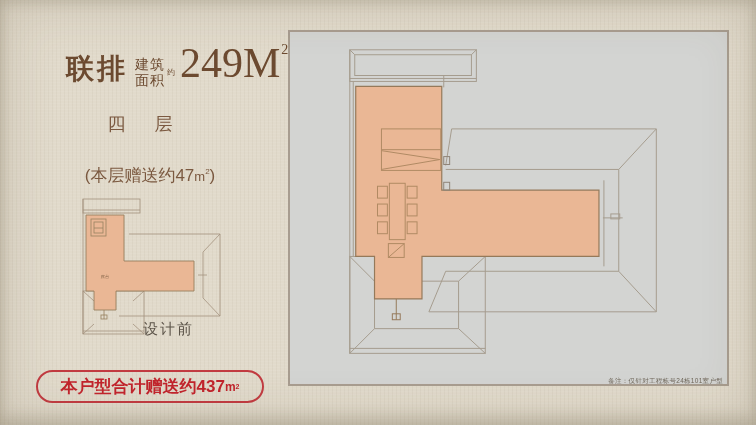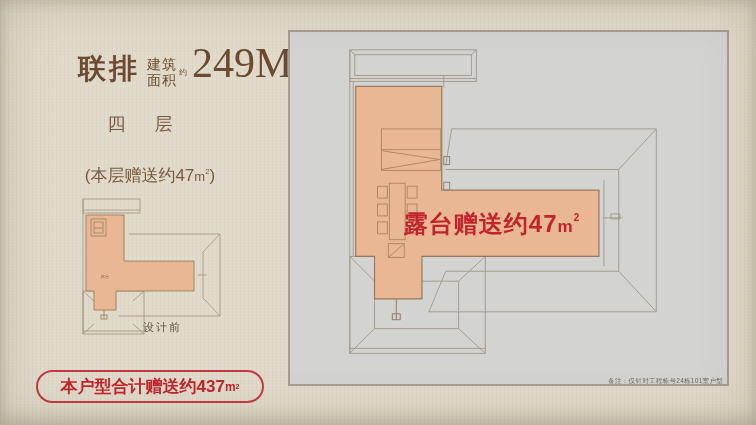--- a/index.html
+++ b/index.html
@@ -10,40 +10,40 @@
       repeating-linear-gradient(0deg, rgba(255,255,255,.05) 0 1px, transparent 1px 3px),
       repeating-linear-gradient(90deg, rgba(120,100,70,.05) 0 1px, transparent 1px 4px);
     font-family:"Liberation Sans","DejaVu Sans",sans-serif;
     color:#7b5940;
   }
   .vignette{position:absolute;inset:0;pointer-events:none;z-index:50;
     box-shadow:inset 0 0 55px rgba(90,75,50,.20), inset 0 -8px 14px rgba(90,75,50,.18), inset 0 6px 10px rgba(90,75,50,.10);}
   .abs{position:absolute;}
 
   
-  .title-row{left:78px;top:42px;display:flex;align-items:flex-start;}
+  .title-row{left:66px;top:42px;display:flex;align-items:flex-start;}
   .type-label{font-family:"Liberation Serif","DejaVu Serif",serif;font-weight:bold;
     font-size:28px;color:#6c4a30;letter-spacing:3px;margin-top:8px;}
   .area-prefix{display:flex;margin:14px 0 0 7px;color:#6c4a30;}
   .area-prefix .rows{display:flex;flex-direction:column;font-size:14px;line-height:1.15;letter-spacing:1px;}
   .area-prefix .side{font-size:8px;margin-left:2px;align-self:center;}
   .area-value{font-family:"Liberation Serif","DejaVu Serif",serif;font-size:42px;line-height:1;
     color:#6c4a30;margin-left:5px;}
   .area-sup{font-family:"Liberation Serif","DejaVu Serif",serif;font-size:14px;color:#6c4a30;
     vertical-align:20px;margin-left:1px;}
 
   
   .floor-label{left:40px;top:112px;width:200px;text-align:center;font-size:18px;
     letter-spacing:12px;color:#7b5940;text-indent:12px;}
   .floor-note{left:10px;top:164px;width:280px;text-align:center;font-size:17px;color:#7b5940;}
   .floor-note .u-m{font-size:13px;}
   .floor-note .u-sup{font-size:8px;vertical-align:7px;}
 
   .small-plan{left:57px;top:191px;width:175px;height:150px;}
-  .plan-caption{left:143px;top:320px;font-size:11px;color:#5c5449;letter-spacing:2px;}
+  .plan-caption{left:143px;top:320px;font-size:15px;color:#5c5449;letter-spacing:2px;}
 
   .pill{left:36px;top:370px;width:228px;height:33px;box-sizing:border-box;
     border:2px solid #c23b41;border-radius:17px;display:flex;align-items:center;justify-content:center;
     color:#c2242c;font-weight:bold;font-size:17px;white-space:nowrap;}
   .pill .u-m{font-size:12px;}
   .pill .u-sup{font-size:7px;vertical-align:7px;}
 
   
   .panel{left:288px;top:30px;width:441px;height:356px;box-sizing:border-box;
     background:#d3d4d2;border:2px solid #a89d90;}
@@ -164,19 +164,16 @@
     </g>
     <g stroke="#b08a63" stroke-width="1" fill="none">
       <rect x="99" y="214" width="16" height="14"></rect>
       <line x1="99" y1="228" x2="115" y2="214"></line>
     </g>
     <g stroke="#95795a" stroke-width="1" fill="none">
       <line x1="107" y1="270" x2="107" y2="291"></line>
       <rect x="103" y="285" width="8" height="6"></rect>
     </g>
   </svg>
-  <div class="terrace-label">
-    <span>露台赠送约47</span><span class="u-m">m</span><span class="u-sup">2</span>
-  </div>
   <div class="panel-note">备注：仅针对工程栋号24栋101室户型</div>
 </div>
 
 <div class="vignette"></div>
 
 </body></html>

